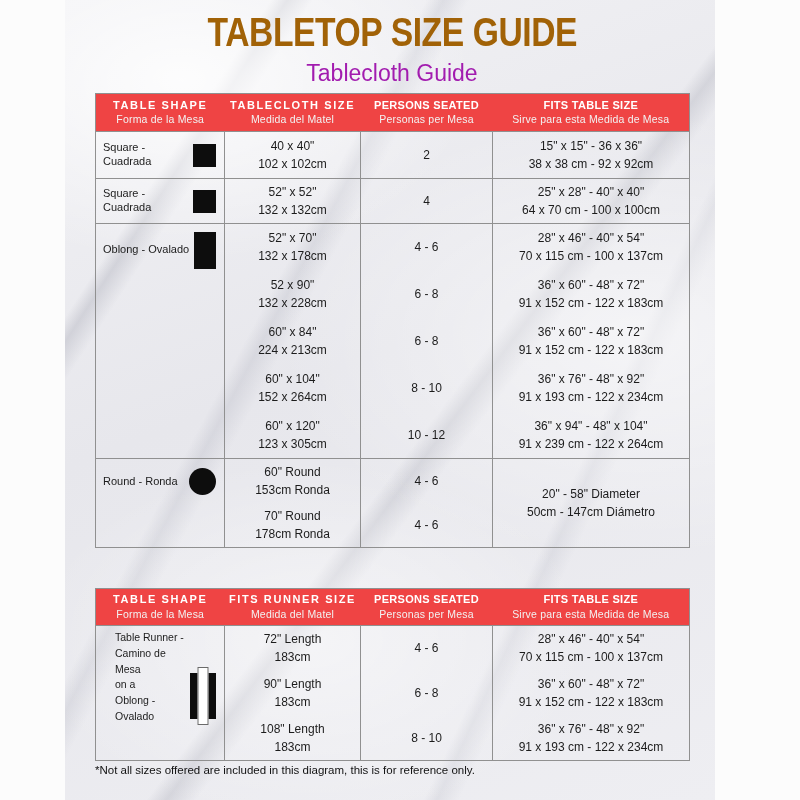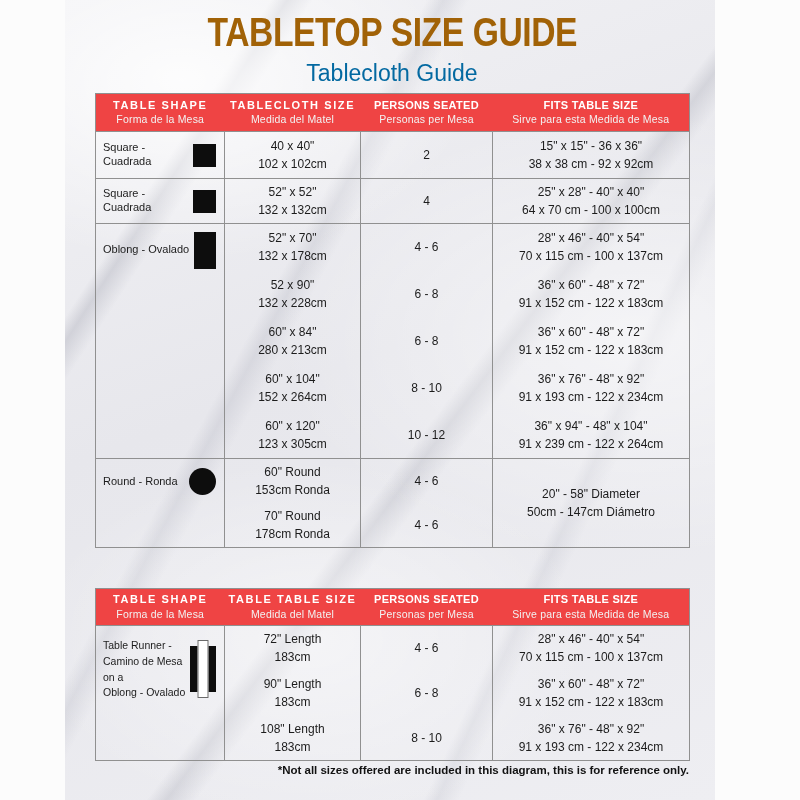--- a/index.html
+++ b/index.html
@@ -23,21 +23,21 @@
       linear-gradient(115deg, rgba(255,255,255,0) 71.5%, rgba(168,170,184,.20) 72.8%, rgba(255,255,255,0) 75%),
       linear-gradient(160deg, #f2f2f5 0%, #e7e7ec 45%, #eeeef2 100%);
   }
   .content{position:absolute;left:95px;top:0;width:594px;height:800px;}
 
   .title{position:absolute;top:12px;left:0;width:100%;margin:0;text-align:center;
          font-size:41px;line-height:1;font-weight:bold;color:#a16207;white-space:nowrap;}
   .title .squish{display:inline-block;transform:scaleX(.82);transform-origin:center;letter-spacing:-.5px;}
 
   .subhead{position:absolute;left:0;width:100%;margin:0;text-align:center;
-           font-size:23px;font-weight:normal;color:#0369a1;line-height:1.15;}
+           font-size:23px;font-weight:normal;color:#a21caf;line-height:1.15;}
   .sub1{top:60px;}
   .sub2{top:553px;}
 
   table{border-collapse:collapse;table-layout:fixed;width:594px;position:absolute;left:0;
         border:1px solid #909090;background:transparent;}
   .table1{top:93px;}
   .table2{top:588px;}
 
   thead tr{height:38px;}
   .table2 thead tr{height:37px;}
@@ -50,35 +50,35 @@
      vertical-align:middle;font-size:12px;padding:2px 4px;}
   td.c-shape{border-left:0;text-align:left;padding:0 8px 0 7px;font-size:11px;}
   tr.sec td{border-top:1px solid #909090;}
   .r47{height:47px;} .r45{height:45px;} .r44{height:44px;}
 
   .l{display:block;line-height:1.5;}
   td.rowspan-top{vertical-align:top;}
   .shape-flex{display:flex;align-items:center;justify-content:space-between;}
   .shape-flex.tall{height:52px;}
   .shape-flex.round{height:45px;}
-  .shape-flex.runner-s{align-items:center;padding-top:10px;}
+  .shape-flex.runner-s{align-items:flex-end;padding-top:2px;margin-left:12px;}
   .shape-label{line-height:1.25;}
   .runner-label{font-size:10.5px;line-height:1.2;margin-top:2px;}
 
   .icon{display:inline-block;flex:0 0 auto;}
   .icon.square{width:23px;height:23px;background:#0d0d0d;}
   .icon.oblong{width:22px;height:37px;background:#0d0d0d;}
   .icon.circle{width:27px;height:27px;border-radius:50%;background:#0d0d0d;}
   .icon.runner{position:relative;width:26px;height:58px;background:transparent;}
   .icon.runner .runner-black{position:absolute;left:0;top:6px;width:26px;height:46px;background:#0d0d0d;}
   .icon.runner .runner-stripe{position:absolute;left:50%;top:0;transform:translateX(-50%);
       width:9px;height:56px;background:#ffffff;border:1px solid #6a6a6a;}
 
-  .footnote{position:absolute;top:764px;left:0;width:100%;text-align:right;
-            font-size:11.5px;font-weight:bold;color:#121212;}
+  .footnote{position:absolute;top:764px;left:0;width:100%;text-align:left;
+            font-size:11.5px;font-weight:normal;color:#121212;}
 </style>
 </head>
 <body>
 
 <div class="marble"></div>
 
 <div class="content">
 
   <h1 class="title"><span class="squish">TABLETOP SIZE GUIDE</span></h1>
 
@@ -173,21 +173,21 @@
         </td>
         <td>6 - 8</td>
         <td>
           <span class="l">36" x 60" - 48" x 72"</span>
           <span class="l">91 x 152 cm - 122 x 183cm</span>
         </td>
       </tr>
       <tr class="r47">
         <td>
           <span class="l">60" x 84"</span>
-          <span class="l">280 x 213cm</span>
+          <span class="l">224 x 213cm</span>
         </td>
         <td>6 - 8</td>
         <td>
           <span class="l">36" x 60" - 48" x 72"</span>
           <span class="l">91 x 152 cm - 122 x 183cm</span>
         </td>
       </tr>
       <tr class="r47">
         <td>
           <span class="l">60" x 104"</span>
@@ -246,21 +246,21 @@
         <col style="width:132px">
         <col style="width:197px">
       </colgroup>
     <thead>
       <tr>
         <th>
           <div class="h-en wide">TABLE SHAPE</div>
           <div class="h-es">Forma de la Mesa</div>
         </th>
         <th>
-          <div class="h-en wide">TABLE TABLE SIZE</div>
+          <div class="h-en wide">FITS RUNNER SIZE</div>
           <div class="h-es">Medida del Matel</div>
         </th>
         <th>
           <div class="h-en">PERSONS SEATED</div>
           <div class="h-es">Personas per Mesa</div>
         </th>
         <th>
           <div class="h-en">FITS TABLE SIZE</div>
           <div class="h-es">Sirve para esta Medida de Mesa</div>
         </th>

